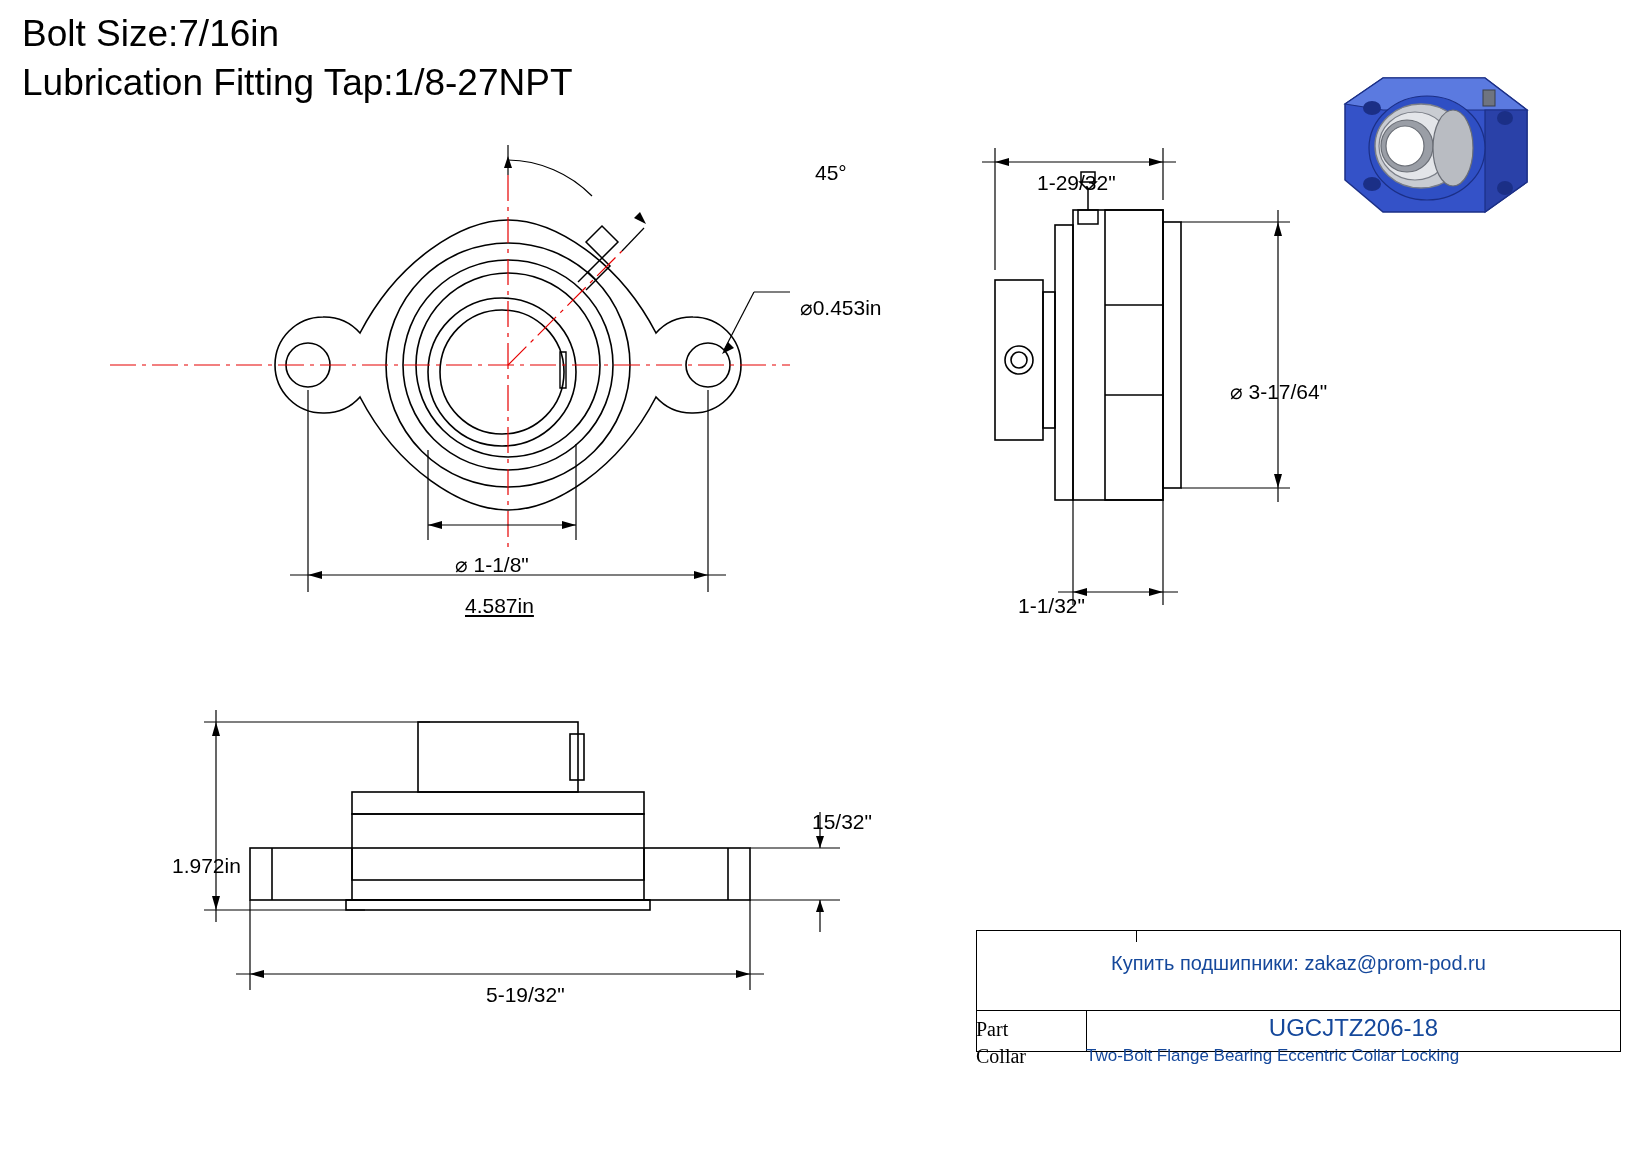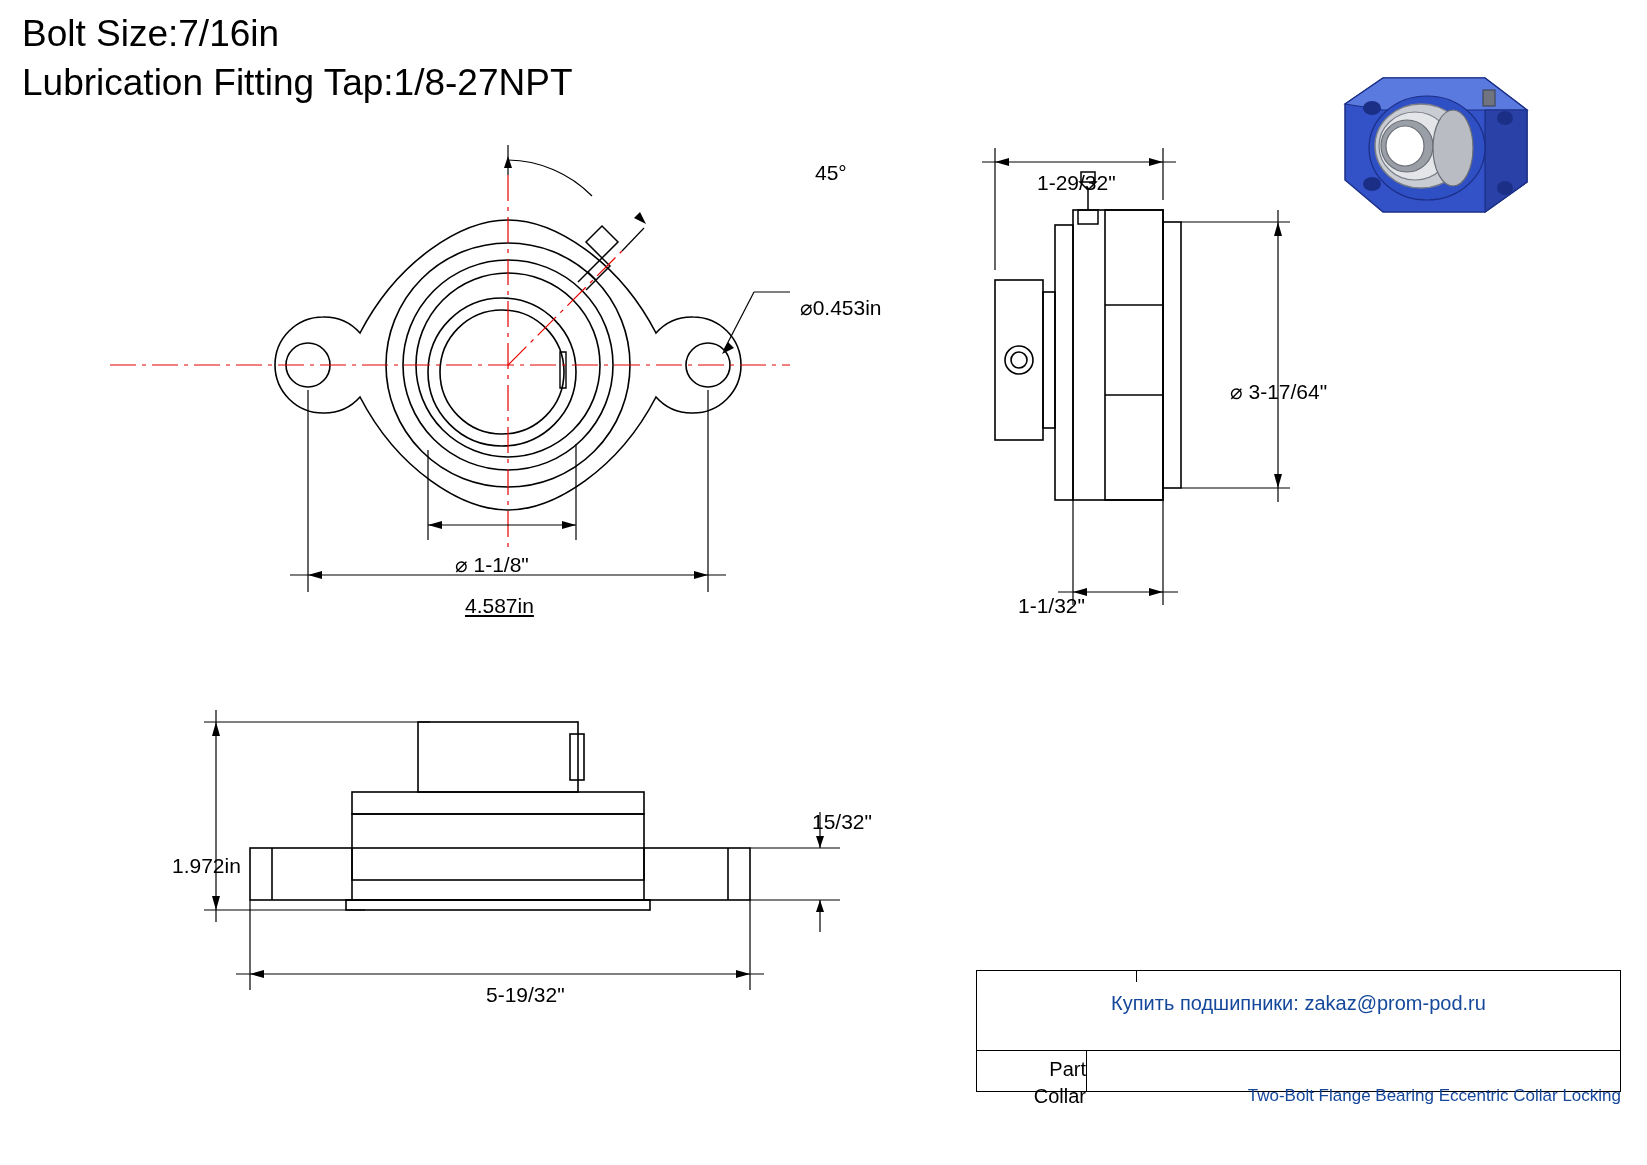--- a/index.html
+++ b/index.html
@@ -9,36 +9,36 @@
   .abs { position:absolute; }
 
   
   #header-notes { left:22px; top:10px; font-size:37px; line-height:1.32; white-space:nowrap; }
 
   .lbl     { position:absolute; font-size:21px; white-space:nowrap;margin-top:28px; }
 
   svg { position:absolute; overflow:visible; }
 
   
-  #title-block { left:976px; top:930px; width:645px; height:148px;margin-top:40px; }
+  #title-block { left:976px; top:930px; width:645px; height:148px; }
   #tb-top  { position:absolute; left:0; top:0; width:645px; height:1px; background:#000; }
   #tb-mid  { position:absolute; left:0; top:80px; width:645px; height:1px; background:#000; }
   #tb-bot  { position:absolute; left:0; top:121px; width:645px; height:1px; background:#000; }
   #tb-l    { position:absolute; left:0; top:0; width:1px; height:122px; background:#000; }
   #tb-r    { position:absolute; left:644px; top:0; width:1px; height:122px; background:#000; }
   #tb-sep  { position:absolute; left:110px; top:80px; width:1px; height:42px; background:#000; }
   #tb-stub { position:absolute; left:160px; top:0; width:1px; height:12px; background:#000; }
 
   #tb-email { position:absolute; left:0; top:22px; width:645px; text-align:center;
               font-size:20px; color:#15489b; }
-  #tb-part-label { position:absolute; left:0; top:86px; width:110px; text-align:right;
-              font-size:20px; line-height:1.35; }
+  #tb-part-label { position:absolute; left:0; top:86px; width:110px; text-align:left;
+              font-size:20px; line-height:1.35;font-family:Liberation Serif, serif; }
   #tb-pn  { position:absolute; left:110px; top:84px; width:535px; text-align:center;
             font-size:24px; color:#15489b; }
-  #tb-desc{ position:absolute; left:110px; top:116px; width:535px; text-align:right;
+  #tb-desc{ position:absolute; left:110px; top:116px; width:535px; text-align:left;
             font-size:17px; color:#15489b; }
 
   
   #product-photo { left:1335px; top:62px; width:250px; height:175px; }
 </style>
 </head>
 <body>
 
 <div id="header-notes" class="abs">
   <div>Bolt Size:7/16in</div>
@@ -256,14 +256,15 @@
   <div id="tb-sep"></div>
   <div id="tb-stub"></div>
 
   <div id="tb-email">Купить подшипники: zakaz@prom-pod.ru</div>
 
   <div id="tb-part-label">
     <div>Part</div>
     <div>Collar</div>
   </div>
 
+  <div id="tb-pn">UGCJTZ206-18</div>
   <div id="tb-desc">Two-Bolt Flange Bearing Eccentric Collar Locking</div>
 </div>
 
 </body></html>

